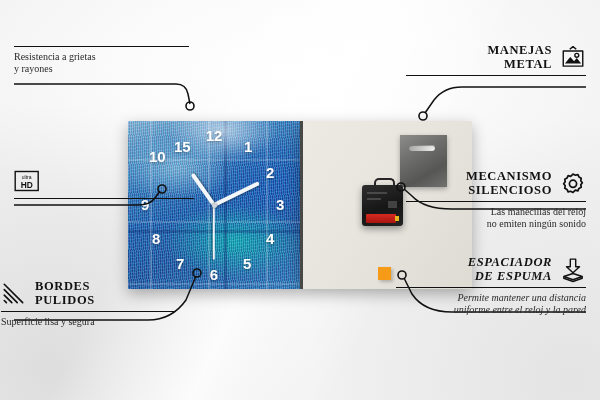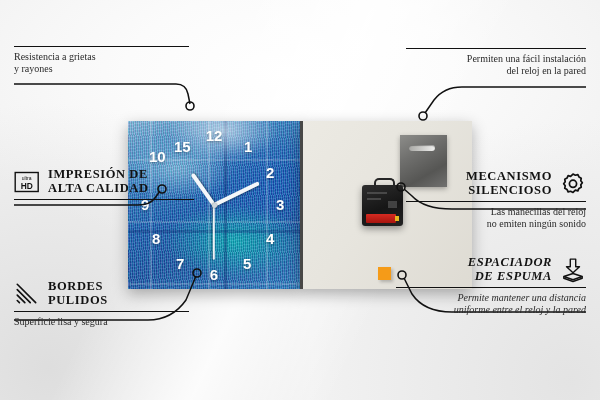--- a/index.html
+++ b/index.html
@@ -165,47 +165,55 @@
 y rayones</div>
   </div>
 
   <div class="callout" style="left:14px;top:168px;width:180px;">
     <div class="head">
       <svg class="ico" viewBox="0 0 26 24">
         <rect x="1.2" y="2.5" width="23" height="19" fill="none" stroke="#111" stroke-width="1.4"></rect>
         <text x="12.7" y="10.2" font-family="Liberation Sans, sans-serif" font-size="5" text-anchor="middle" fill="#111">ultra</text>
         <text x="12.7" y="18.6" font-family="Liberation Sans, sans-serif" font-size="8.4" font-weight="bold" text-anchor="middle" fill="#111">HD</text>
       </svg>
-      <div class="title">IMPRESIÓN DE
-ALTA CALIDAD</div>
-    </div>
-    <div class="rule"></div>
-  </div>
-
-  <div class="callout" style="left:14px;top:280px;width:175px;">
+    </div>
+    <div class="rule"></div>
+  </div>
+
+  <div class="callout" style="left:1px;top:280px;width:175px;">
     <div class="head">
       <svg class="ico" viewBox="0 0 24 24">
         <g stroke="#111" stroke-width="1.5" stroke-linecap="round">
           <path d="M3 3 L20 20"></path>
             <path d="M3 8 L15 20"></path>
             <path d="M3 13 L10 20"></path>
             <path d="M3 18 L5 20"></path>
         </g>
       </svg>
       <div class="title">BORDES
 PULIDOS</div>
     </div>
     <div class="rule"></div>
     <div class="sub">Superficie lisa y segura</div>
   </div>
 
   <div class="callout r" style="left:406px;top:44px;width:180px;text-align:right;">
-    <div class="rule"></div>
-    <div class="sub">Permiten una fácil instalación
-del reloj en la pared</div>
+    <div class="head r">
+      <div class="title">MANEJAS
+METAL</div>
+      <svg class="ico" viewBox="0 0 24 24">
+        <g fill="none" stroke="#111" stroke-width="1.3" stroke-linejoin="round">
+          <path d="M9 4 L12 1.5 L15 4"></path>
+          <rect x="3" y="5.5" width="18" height="14"></rect>
+          <path d="M4.5 17 L9.5 11 L13 15 L15.5 12 L19.5 17 Z" fill="#111" stroke="none"></path>
+          <circle cx="15.5" cy="9.5" r="1.8"></circle>
+        </g>
+      </svg>
+    </div>
+    <div class="rule"></div>
   </div>
 
   <div class="callout r" style="left:406px;top:170px;width:180px;text-align:right;">
     <div class="head r">
       <div class="title">MECANISMO
 SILENCIOSO</div>
       <svg class="ico" viewBox="0 0 24 24">
         <g fill="none" stroke="#111" stroke-width="1.6" stroke-linejoin="round">
           <path d="M12 2.8 l2.2 1.1 2.3-.6 1 2.2 2.1 1.1-.4 2.3 1.4 1.9-1.4 1.9 .4 2.3-2.1 1.1-1 2.2-2.3-.6L12 19.8 9.8 18.7l-2.3 .6-1-2.2-2.1-1.1 .4-2.3L3.4 11.8 4.8 9.9 4.4 7.6 6.5 6.5l1-2.2 2.3 .6z"></path>
           <circle cx="12" cy="11.8" r="3.3"></circle>

